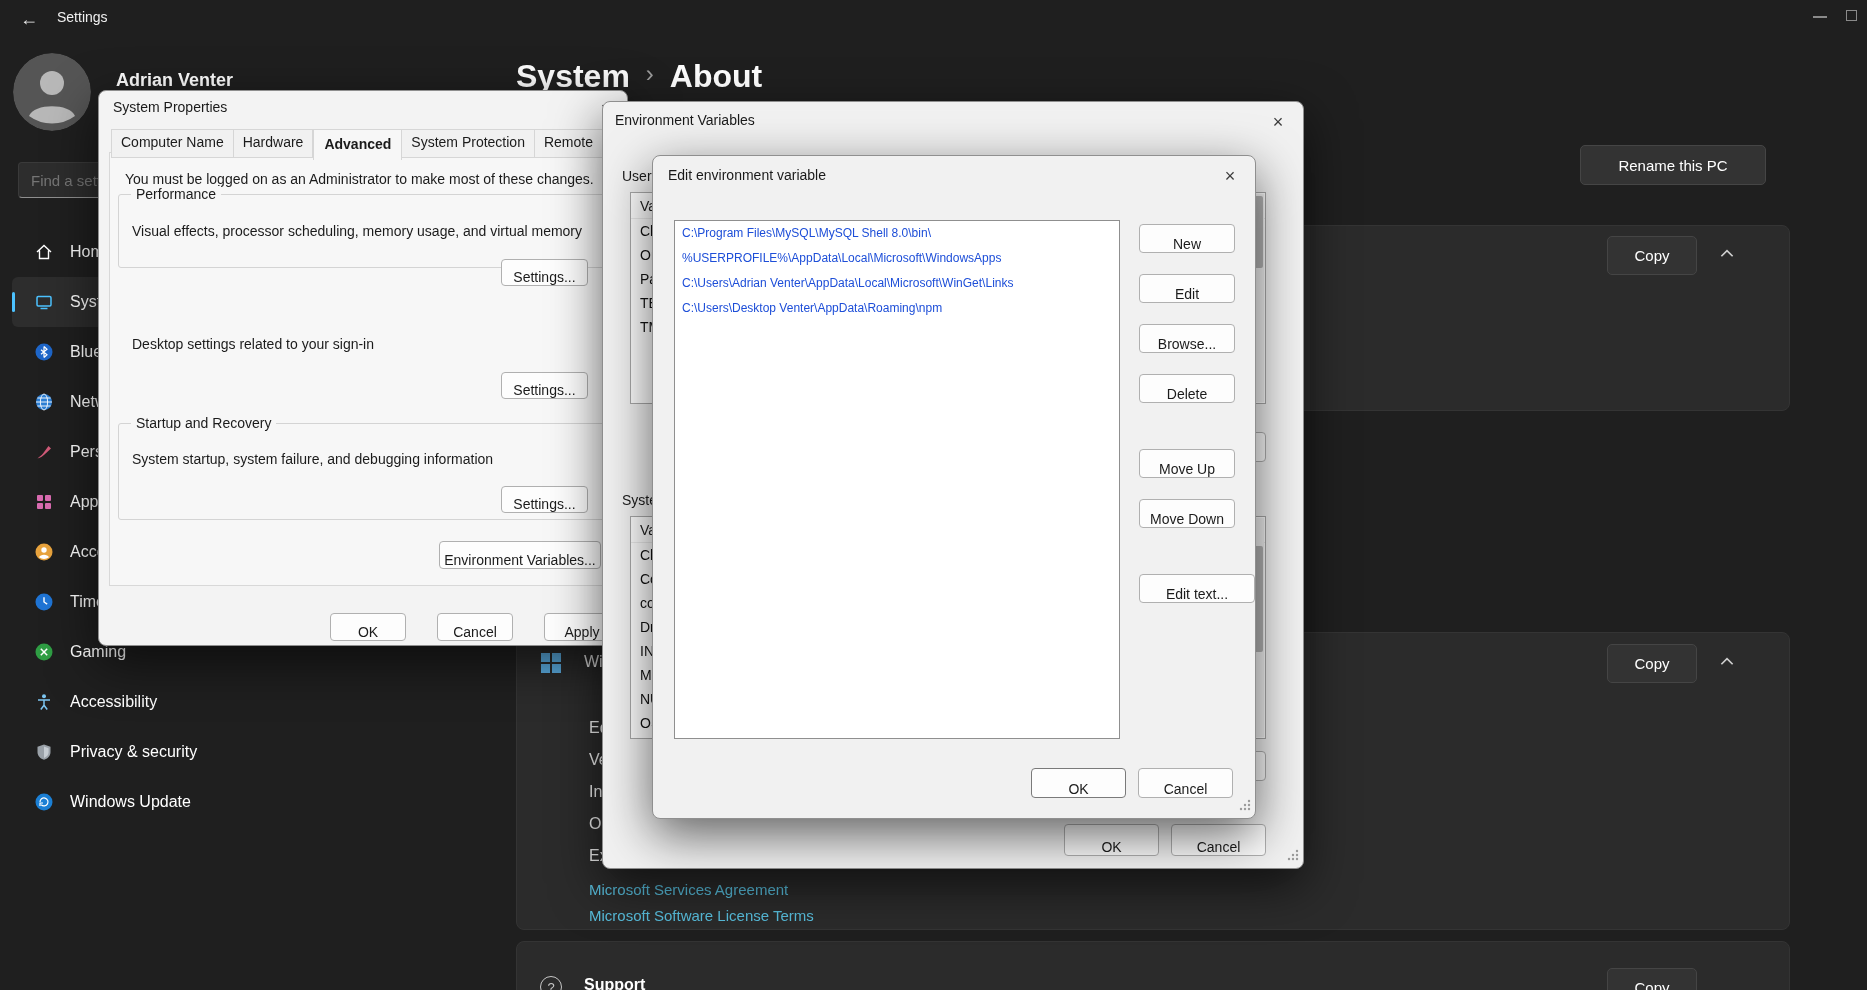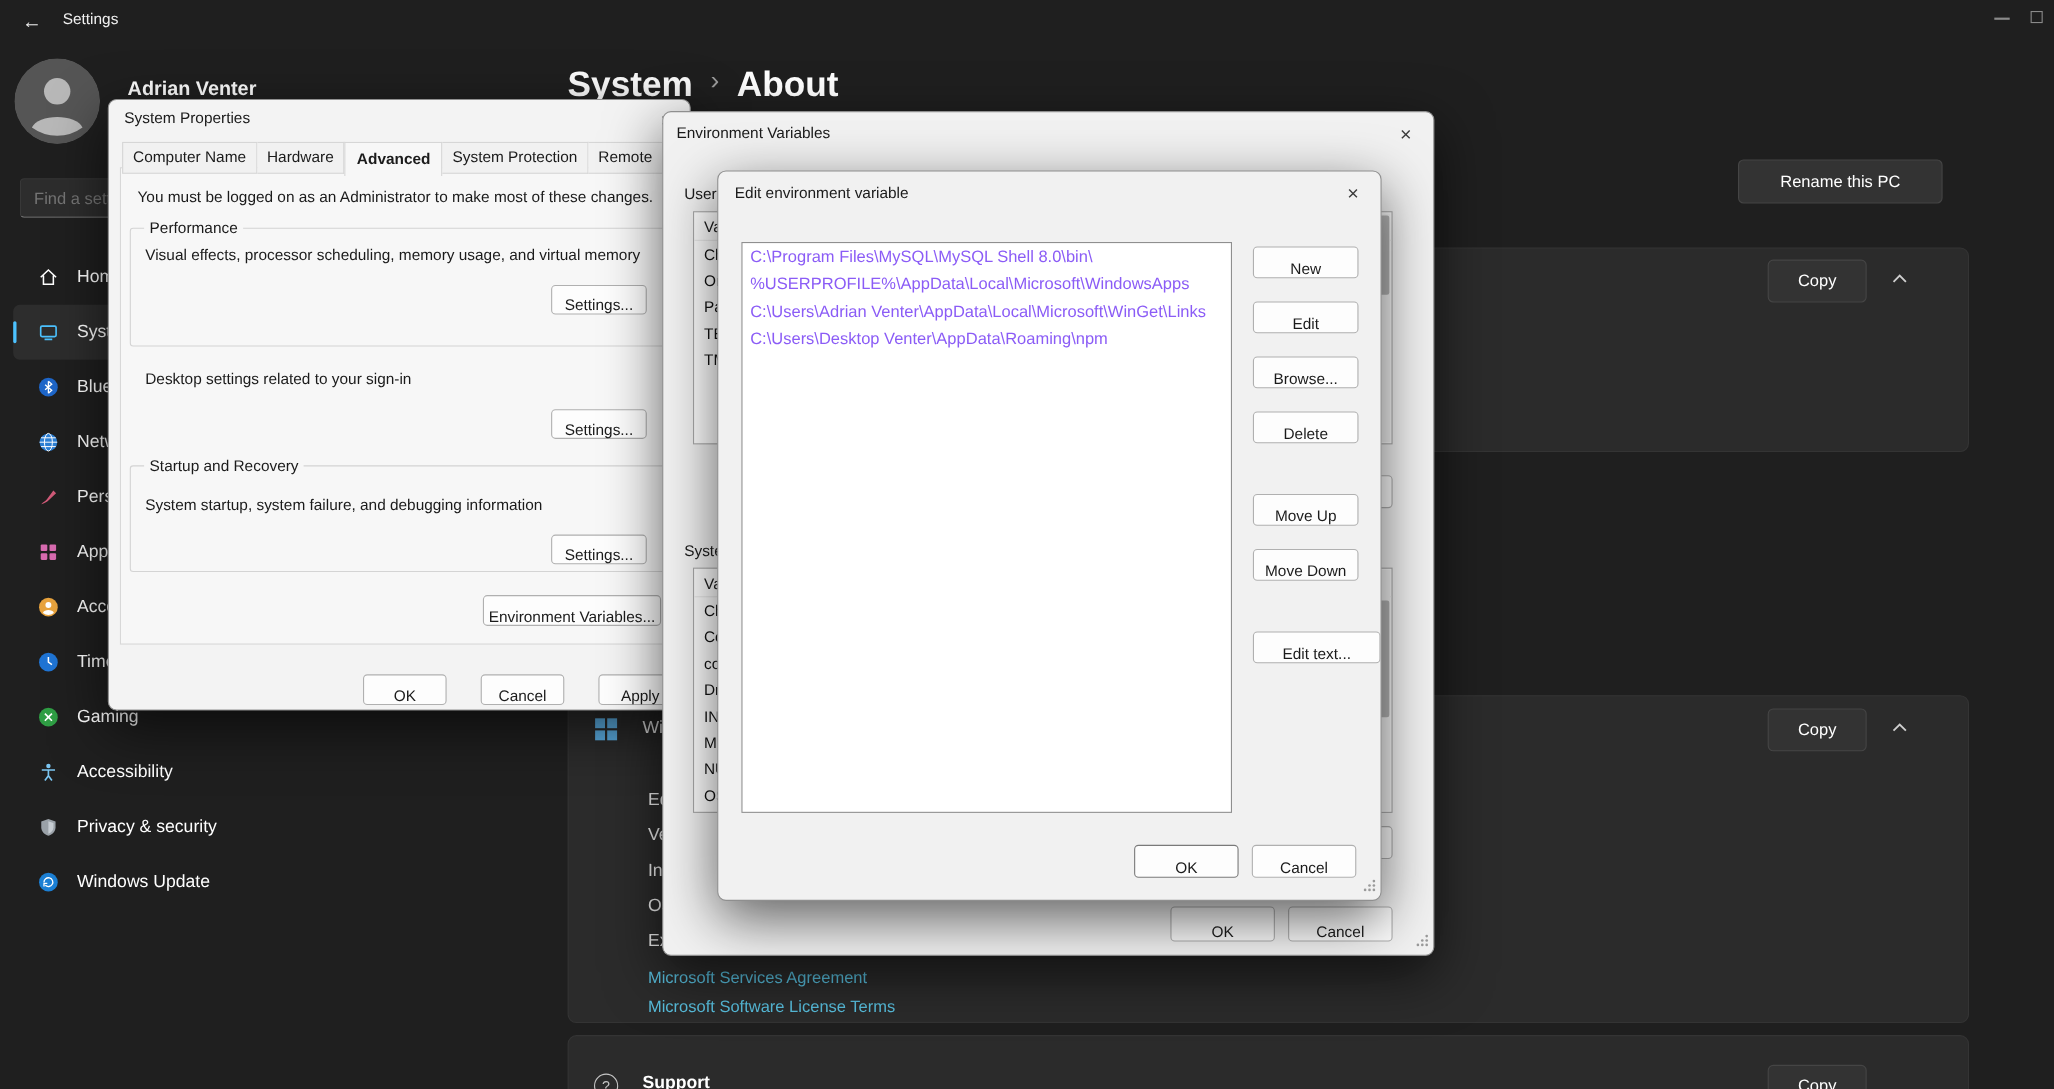--- a/index.html
+++ b/index.html
@@ -43,21 +43,21 @@
   .tab{padding:4px 9px;font-size:14px;color:#1b1b1b;background:#f1f1f1;border:1px solid #d6d6d6;border-left:none;cursor:pointer}
   .tab.first{border-left:1px solid #d6d6d6}
   .tab.active{background:#f7f7f7;font-weight:bold;border:1px solid #d6d6d6;border-bottom:none;padding:6px 10px 8px;margin-bottom:-2px;z-index:2}
   .pane{position:absolute;left:10px;top:61px;width:510px;height:434px;background:#f7f7f7;border:1px solid #d8d8d8}
   .vtable{position:absolute;background:#fff;border:1px solid #a9a9a9;overflow:hidden}
   .vhdr{height:26px;display:flex;align-items:center;padding-left:9px;font-size:14px;color:#222;border-bottom:1px solid #ececec}
   .vrow{height:24px;display:flex;align-items:center;padding-left:9px;font-size:14px;color:#111;white-space:nowrap;overflow:hidden;cursor:default}
   .sbar{position:absolute;top:1px;bottom:1px;right:1px;width:15px;background:#f3f3f3;border-left:1px solid #e2e2e2;cursor:pointer}
   .sthumb{position:absolute;left:2px;width:11px;background:#b5b5b5;border-radius:2px;cursor:pointer}
   .plist{position:absolute;background:#fff;border:1px solid #8f8f8f;overflow:hidden}
-  .pitem{height:25px;line-height:25px;padding-left:7px;font-size:15px;color:#8b5cf6;white-space:nowrap;overflow:hidden;cursor:default}
+  .pitem{height:25px;line-height:25px;padding-left:7px;font-size:12px;color:#1d4ed8;white-space:nowrap;overflow:hidden;cursor:default}
   .grip{position:absolute;cursor:nwse-resize}
 </style>
 </head>
 <body>
 
 <div class="topbar-back">
   <span>←</span>
 </div>
 <div class="app-title">Settings</div>
 <div class="win-min"></div>
@@ -250,21 +250,21 @@
   <div class="tabs">
     <div class="tab first">Computer Name</div>
     <div class="tab">Hardware</div>
     <div class="tab active">Advanced</div>
     <div class="tab">System Protection</div>
     <div class="tab">Remote</div>
   </div>
 
   <div class="abs" style="left:26px;top:80px;font-size:14px;color:#1b1b1b;white-space:nowrap">You must be logged on as an Administrator to make most of these changes.</div>
 
-  <div class="grp" style="top:116px;height:108px">
+  <div class="grp" style="top:103px;height:74px">
     <span class="glabel">Performance</span>
   </div>
   <div class="gdesc" style="top:132px">Visual effects, processor scheduling, memory usage, and virtual memory</div>
   <div class="lbtn" style="left:402px;top:168px;width:87px;height:27px">
       <span>Settings...</span>
     </div>
 
   <div class="gdesc" style="top:245px">Desktop settings related to your sign-in</div>
   <div class="lbtn" style="left:402px;top:281px;width:87px;height:27px">
       <span>Settings...</span>

